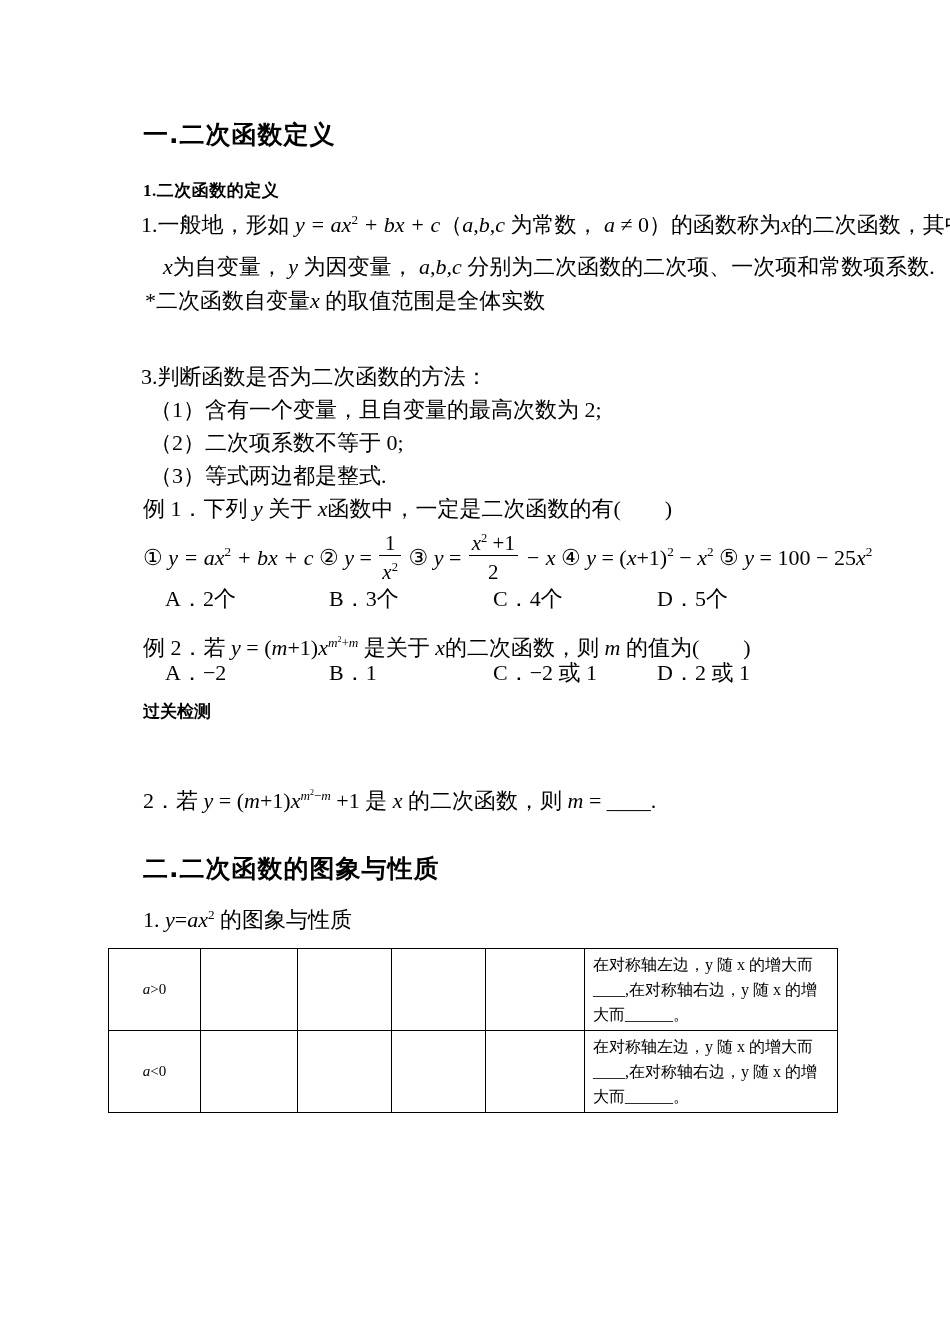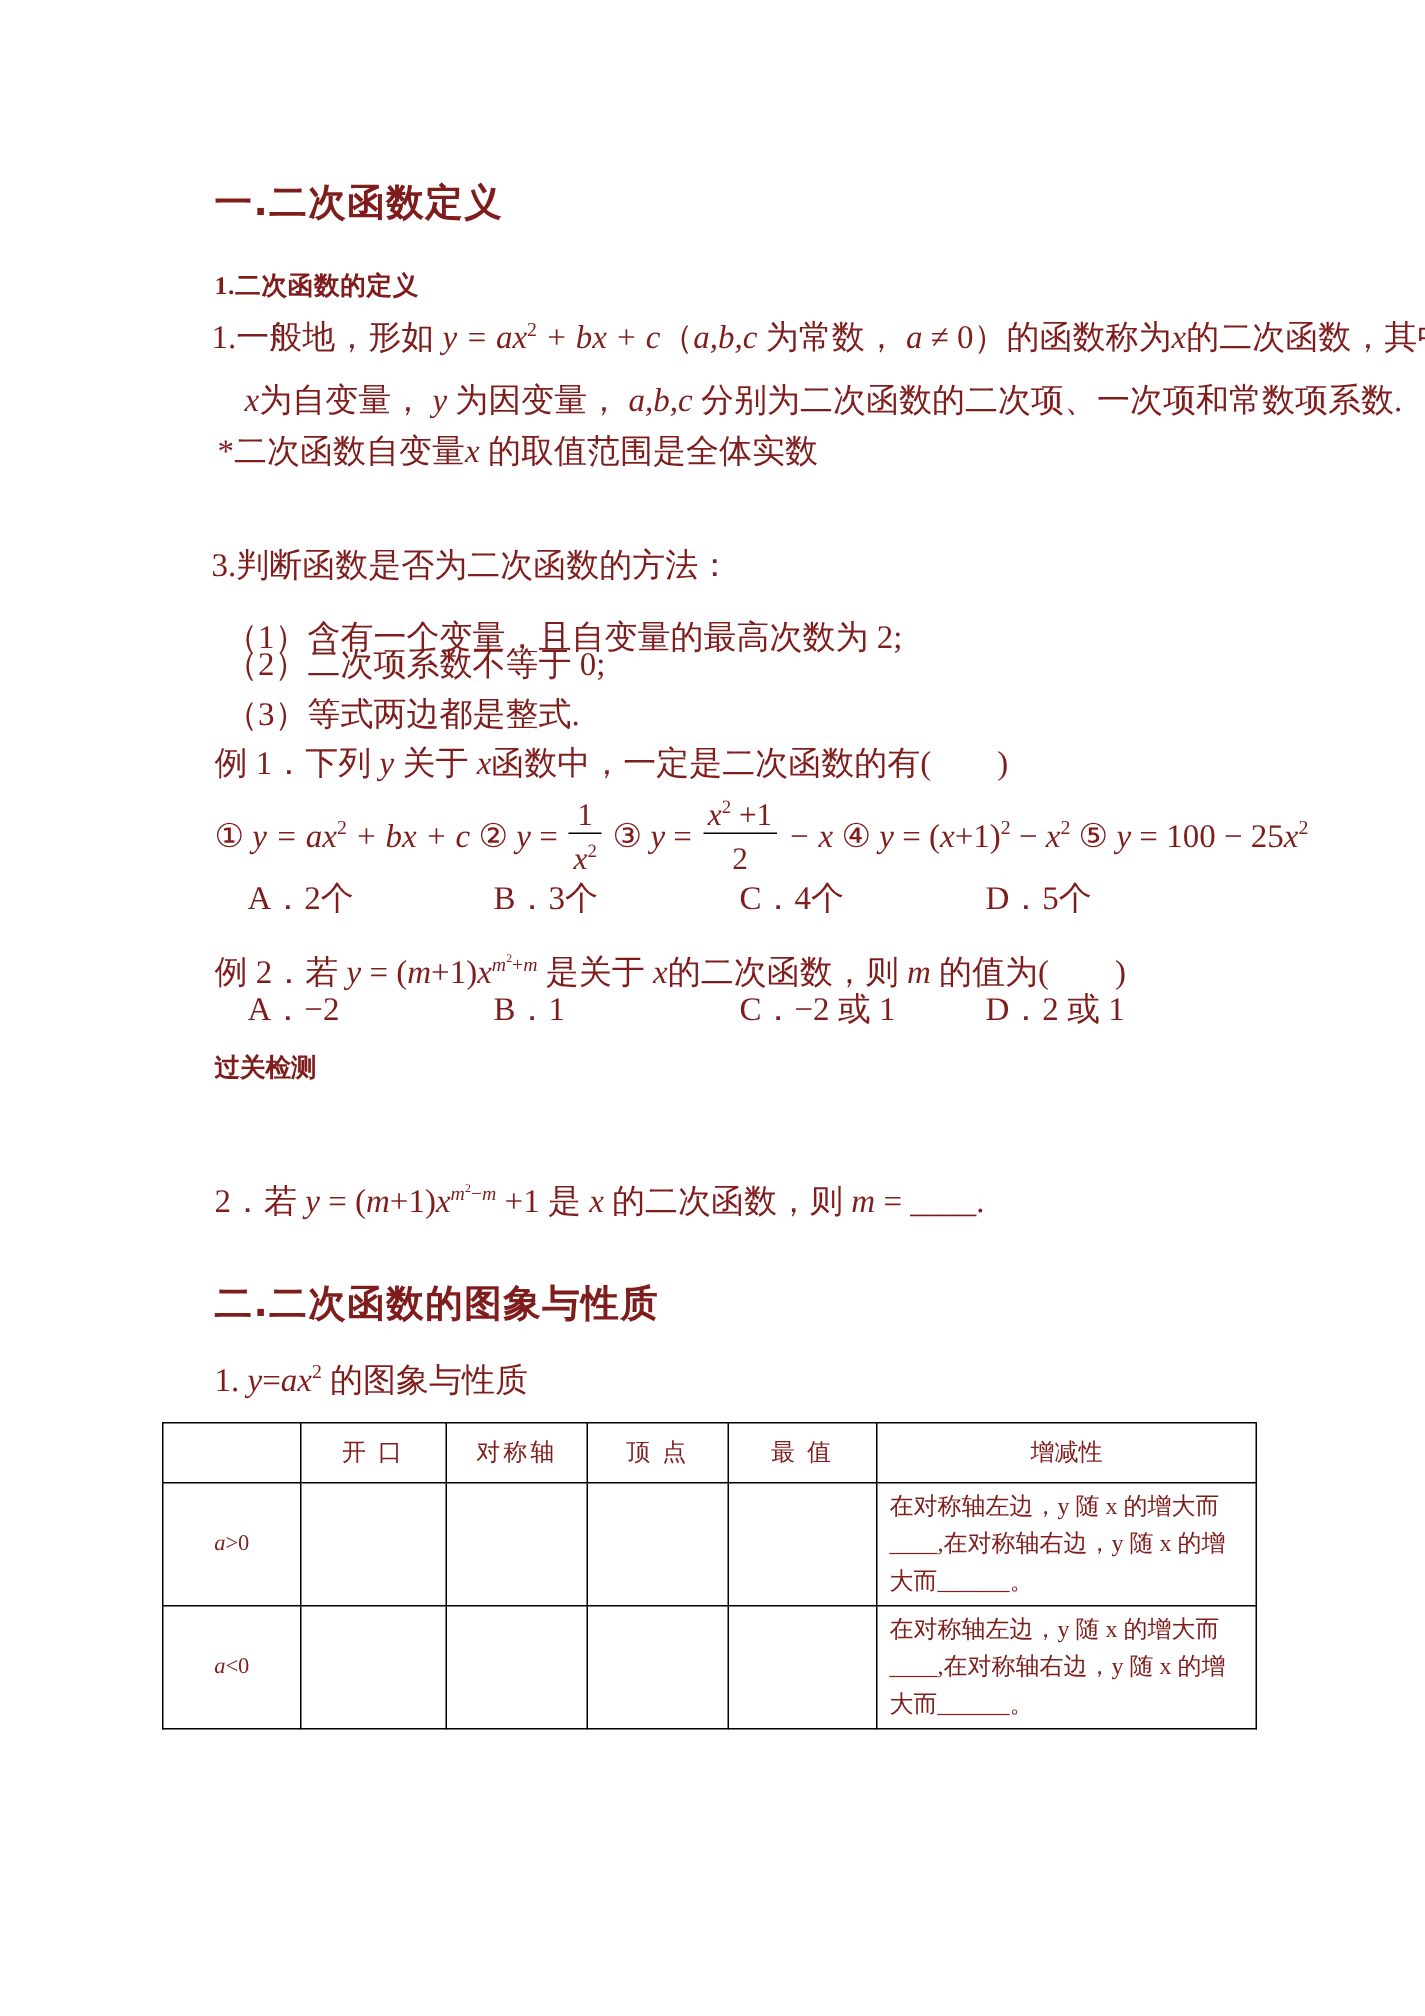--- a/index.html
+++ b/index.html
@@ -1,20 +1,20 @@
 <!DOCTYPE html>
 <html><head>
 <meta charset="utf-8">
 <style>
   html,body{margin:0;padding:0;background:#ffffff;}
   .page{
     position:relative;
     width:950px;height:1344px;
     background:#ffffff;
-    color:#7f1d1d;
+    color:#000000;
     font-family:"Liberation Serif","DejaVu Serif",serif;
     font-size:17px;
     overflow:hidden;
   }
   .abs{position:absolute;white-space:nowrap;}
   .big-title{
     font-family:"DejaVu Sans","Liberation Sans",sans-serif;
     font-weight:bold;font-size:25px;letter-spacing:1px;
   }
   .sub-heading{font-weight:bold;font-size:17px;letter-spacing:0.5px;}
@@ -48,21 +48,21 @@
 
   <div class="abs line" style="top:210px;left:141px;"><span class="up">1.一般地，形如 </span><span class="it">y = ax</span><sup><span class="up">2</span></sup><span class="it"> + bx + c</span><span class="up">（</span><span class="it">a,b,c</span><span class="up"> 为常数， </span><span class="it">a</span><span class="up"> ≠ 0）的函数称为</span><span class="it">x</span><span class="up">的二次函数，其中</span></div>
 
   <div class="abs line" style="top:252px;left:163px;"><span class="it">x</span><span class="up">为自变量， </span><span class="it">y</span><span class="up"> 为因变量， </span><span class="it">a,b,c</span><span class="up"> 分别为二次函数的二次项、一次项和常数项系数.</span></div>
 
   <div class="abs line" style="top:286px;left:145px;"><span class="up">*二次函数自变量</span><span class="it">x</span><span class="up"> 的取值范围是全体实数</span></div>
 
 
   <div class="abs line" style="top:362px;left:141px;">3.判断函数是否为二次函数的方法：</div>
 
-  <div class="abs line" style="top:410px;left:150px;">（1）含有一个变量，且自变量的最高次数为 2;</div>
+  <div class="abs line" style="top:395px;left:150px;">（1）含有一个变量，且自变量的最高次数为 2;</div>
 
   <div class="abs line" style="top:428px;left:150px;">（2）二次项系数不等于 0;</div>
 
   <div class="abs line" style="top:461px;left:150px;">（3）等式两边都是整式.</div>
 
   <div class="abs line" style="top:494px;left:143px;"><span class="up">例 1．下列 </span><span class="it">y</span><span class="up"> 关于 </span><span class="it">x</span><span class="up">函数中，一定是二次函数的有(　　)</span></div>
 
   <div class="abs line" style="top:531px;left:143px;"><span class="up">① </span><span class="it">y = ax</span><sup><span class="up">2</span></sup><span class="it"> + bx + c</span><span class="up"> ② </span><span class="it">y</span><span class="up"> = </span><span class="frac"><span class="fnum"><span class="up">1</span></span><span class="fden"><span class="it">x</span><sup><span class="up">2</span></sup></span></span><span class="up"> ③ </span><span class="it">y</span><span class="up"> = </span><span class="frac"><span class="fnum"><span class="it">x</span><sup><span class="up">2</span></sup><span class="up"> +1</span></span><span class="fden"><span class="up">2</span></span></span><span class="it"> − x</span><span class="up"> ④ </span><span class="it">y</span><span class="up"> = (</span><span class="it">x</span><span class="up">+1)</span><sup><span class="up">2</span></sup><span class="up"> − </span><span class="it">x</span><sup><span class="up">2</span></sup><span class="up"> ⑤ </span><span class="it">y</span><span class="up"> = 100 − 25</span><span class="it">x</span><sup><span class="up">2</span></sup></div>
 
   <div class="abs line opt-row" style="top:584px;left:165px;">
@@ -87,28 +87,20 @@
   <table class="dtable abs" style="top:948px;left:108px;">
     <colgroup>
       <col style="width:92px">
         <col style="width:97px">
         <col style="width:94px">
       <col style="width:94px">
         <col style="width:99px">
         <col style="width:253px">
     </colgroup>
     <tbody>
-        <tr>
-      <td class="hdr"></td>
-      <td class="hdr">开 口</td>
-      <td class="hdr">对称轴</td>
-      <td class="hdr">顶 点</td>
-      <td class="hdr">最 值</td>
-      <td class="hdr" style="letter-spacing:0;">增减性</td>
-    </tr>
     <tr>
       <td class="rowlabel"><span class="it">a</span><span class="up">&gt;0</span></td>
       <td class="empty-cell"></td>
       <td class="empty-cell"></td>
       <td class="empty-cell"></td>
       <td class="empty-cell"></td>
       <td class="inc-cell">在对称轴左边，y 随 x 的增大而____,在对称轴右边，y 随 x 的增大而______。</td>
     </tr>
     <tr>
       <td class="rowlabel"><span class="it">a</span><span class="up">&lt;0</span></td>

